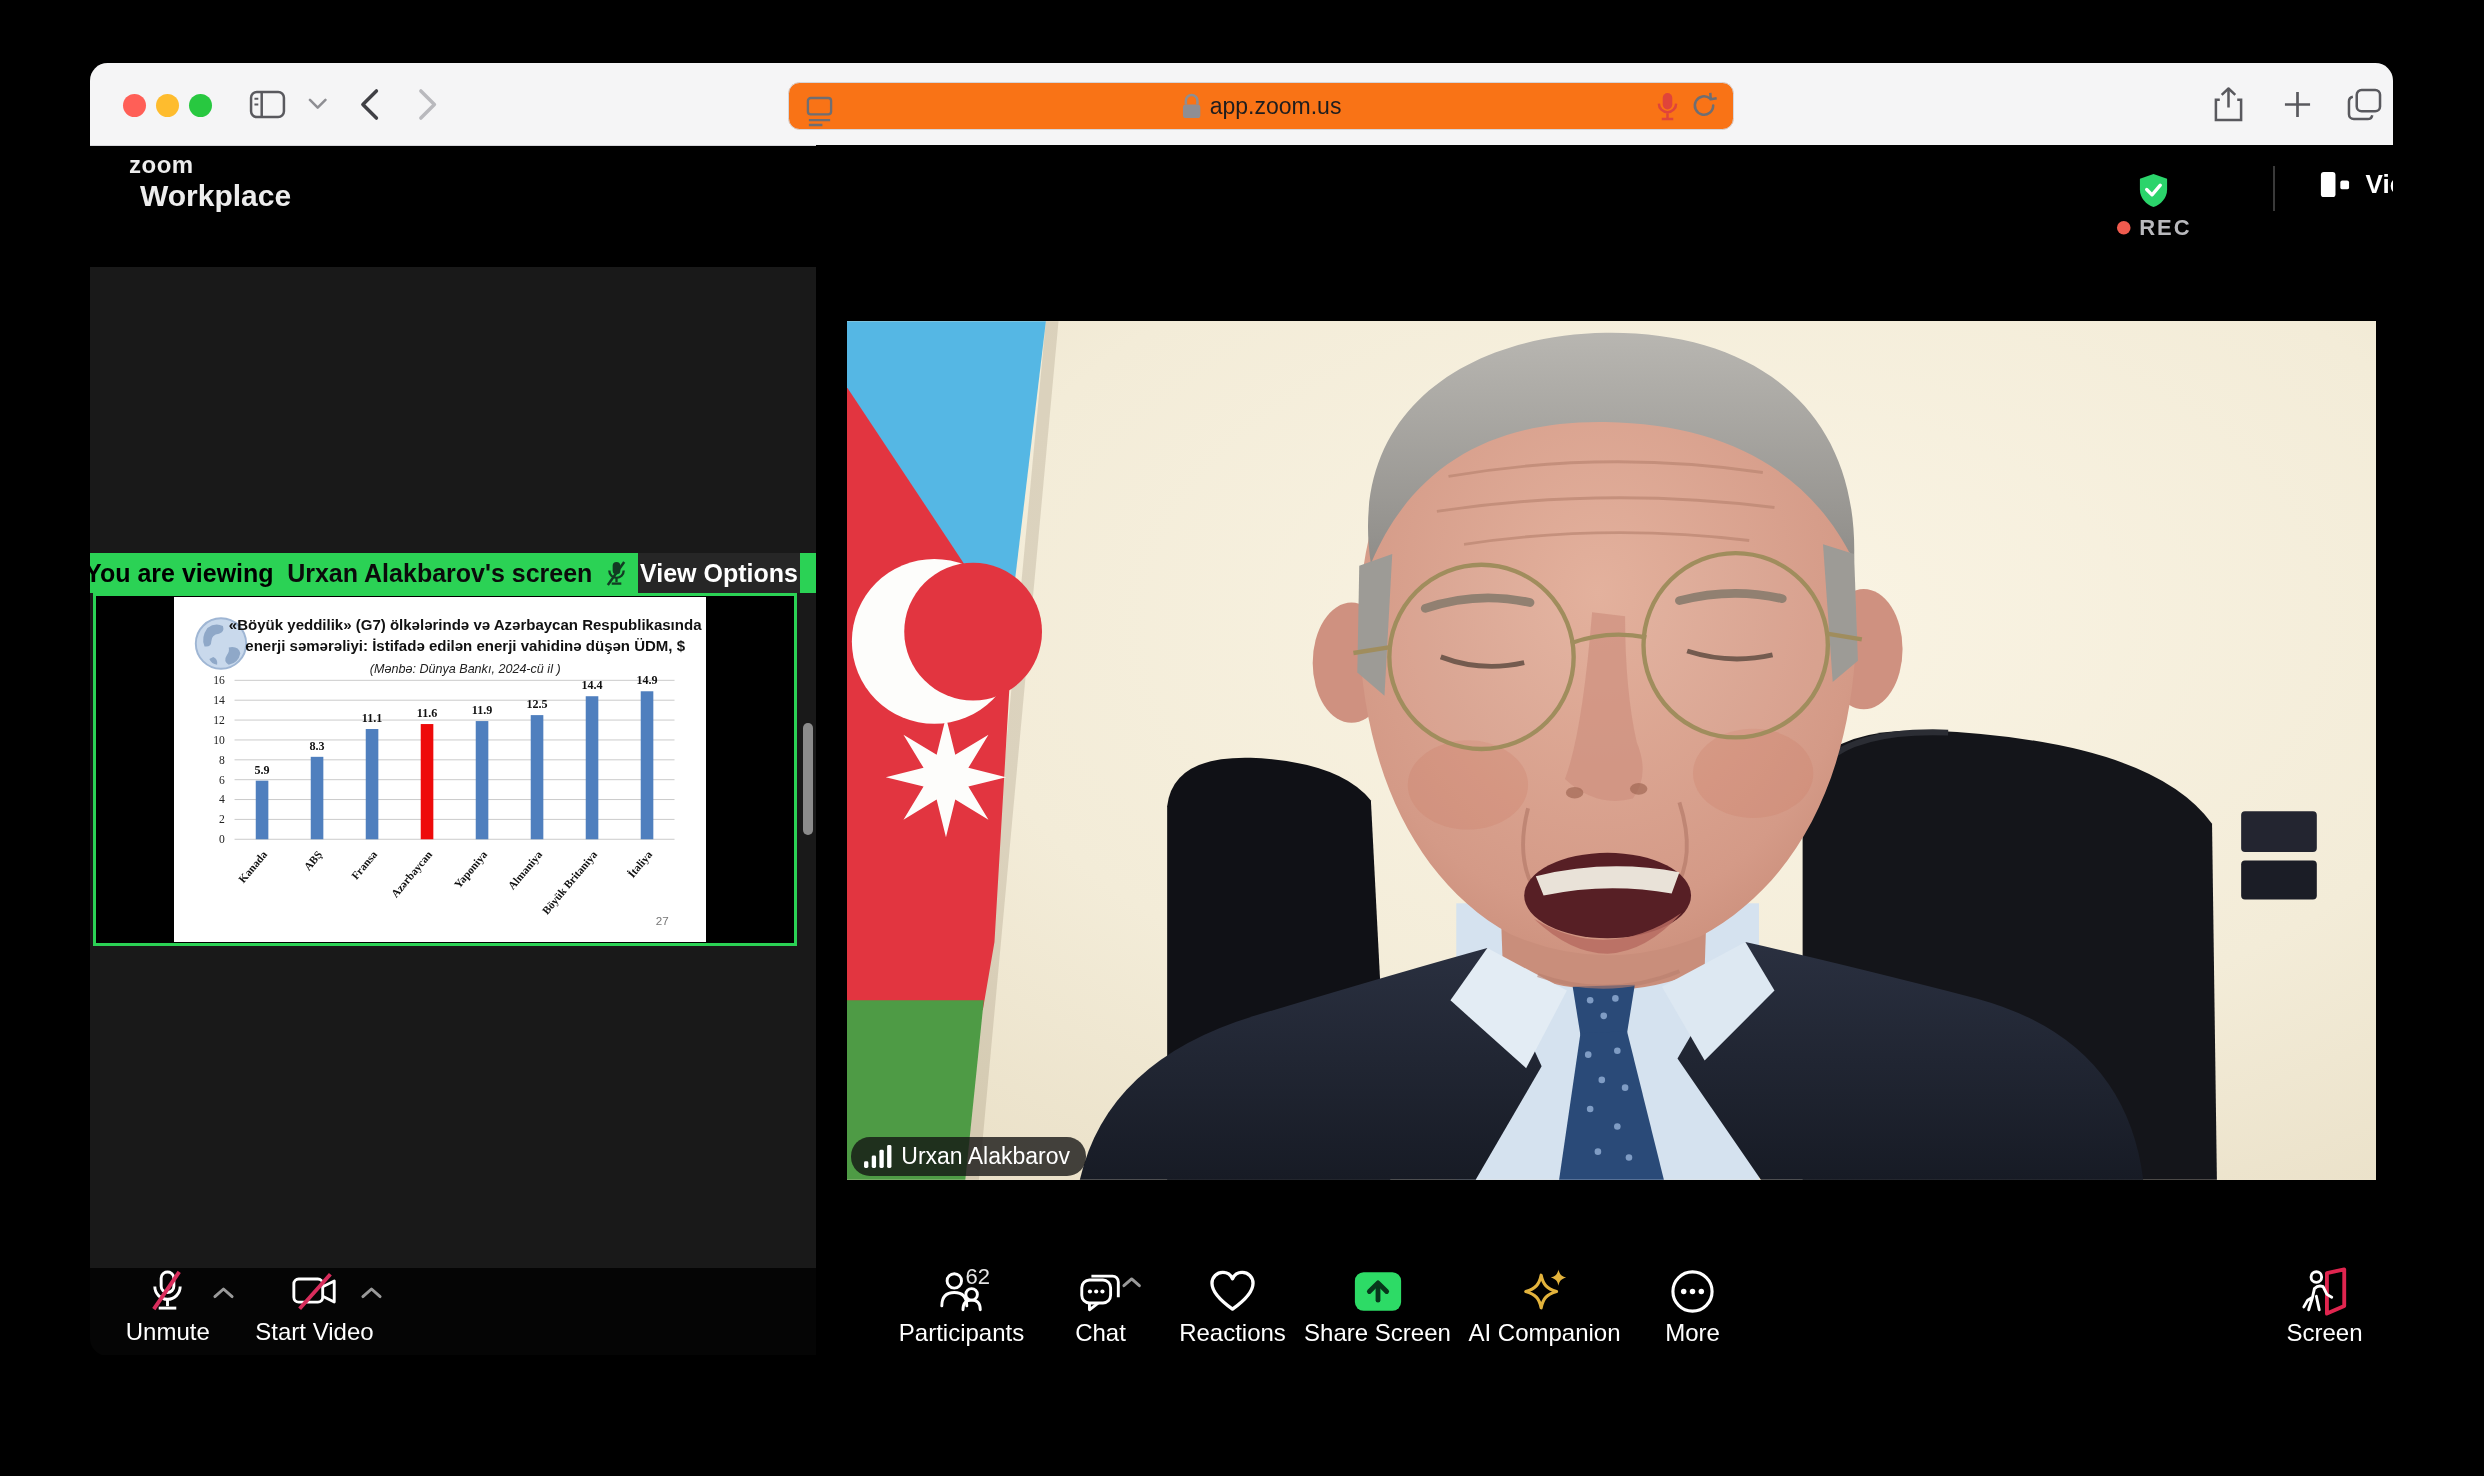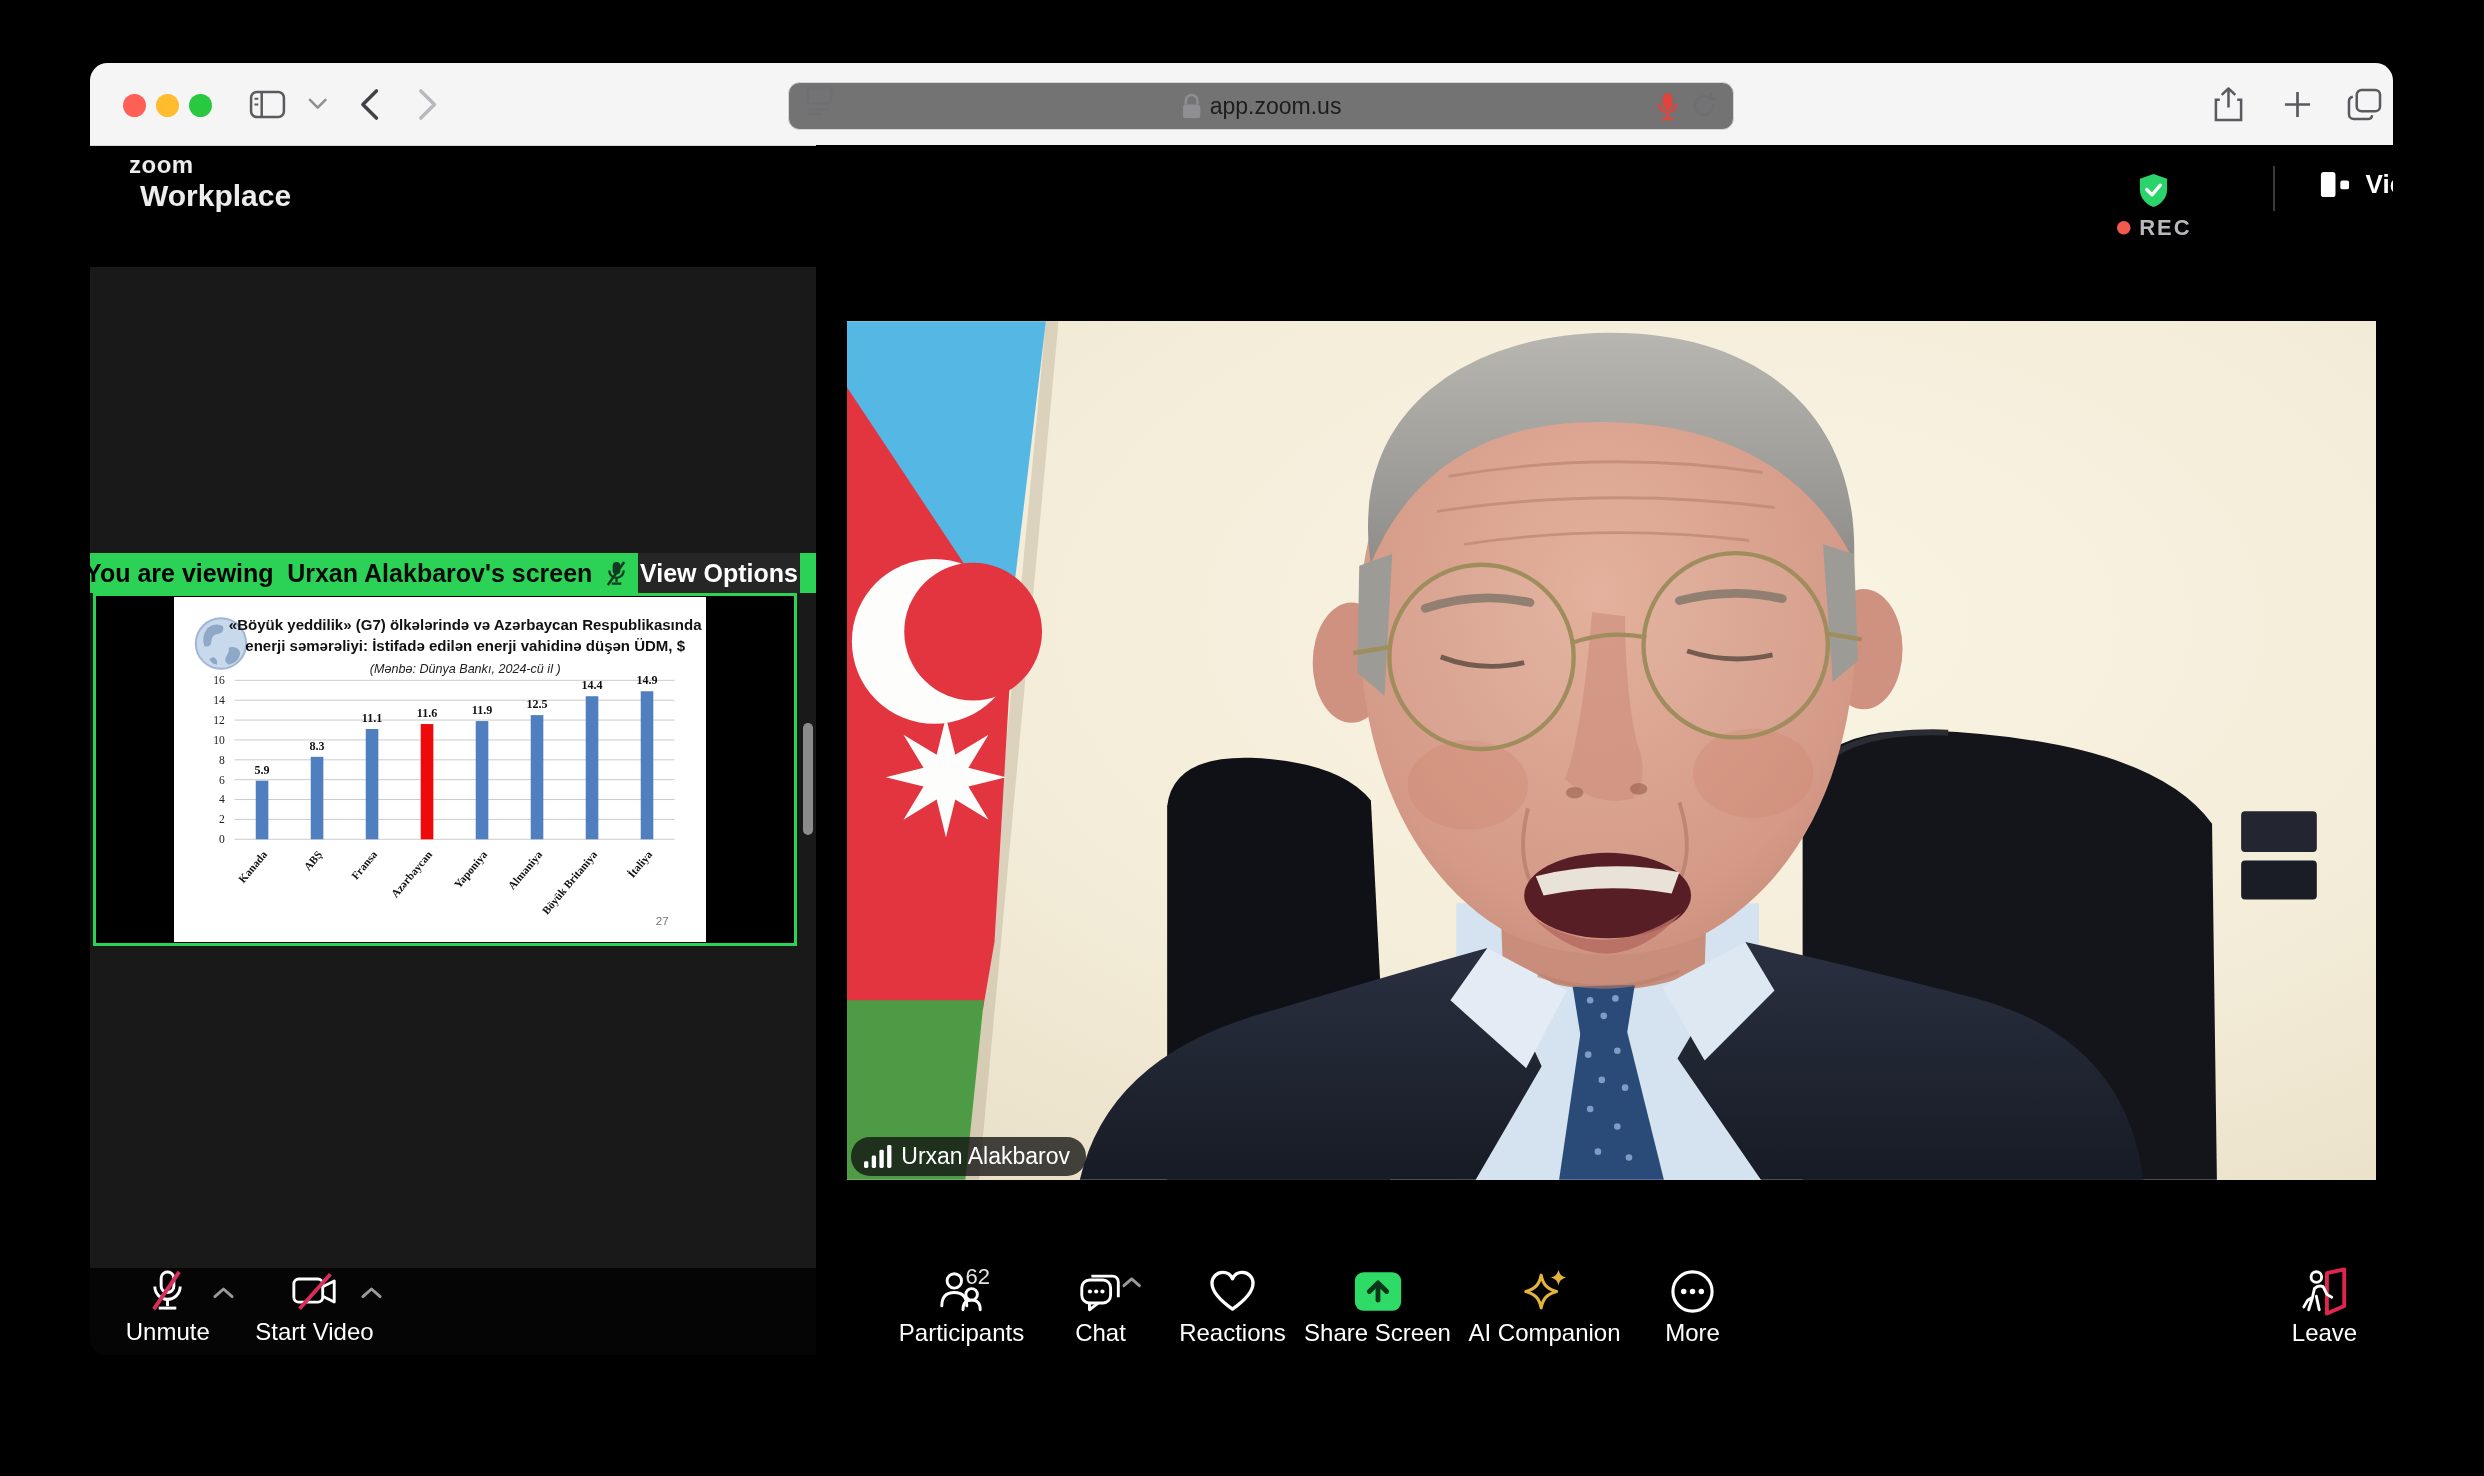--- a/index.html
+++ b/index.html
@@ -4,22 +4,22 @@
 <style>
   html,body{margin:0;padding:0;background:#000;width:2484px;height:1477px;overflow:hidden;
     font-family:"Liberation Sans", sans-serif;-webkit-font-smoothing:antialiased;}
   #window{position:absolute;left:90px;top:63px;width:2303px;height:1293px;background:#000;
     border-radius:17.5px;overflow:hidden;}
   
   #chrome{position:absolute;left:0;top:0;width:100%;height:82px;background:#f5f5f6;
     border-bottom:1px solid #d8d8dc;}
   .tl{position:absolute;top:31px;width:23px;height:23px;border-radius:50%;}
   .chrome-ic{position:absolute;top:0;height:82px;display:flex;align-items:center;justify-content:center;}
-  #urlbar{position:absolute;left:698px;top:19.4px;width:944px;height:46px;background:#737373;
-    border:1px solid #d6d6da;border-radius:11.6px;display:flex;align-items:flex-start;}
+  #urlbar{position:absolute;left:698px;top:19.4px;width:944px;height:46px;background:#f97316;
+    border:1px solid #d6d6da;border-radius:11.6px;display:flex;align-items:flex-end;}
   #url-center{position:absolute;left:0;right:0;top:0;bottom:0;display:flex;align-items:center;
     justify-content:center;gap:7.8px;color:#1d1d1f;font-size:23px;}
   
   #left-panel{position:absolute;left:0;top:204px;width:726px;height:1001px;background:#191919;}
   #brand{position:absolute;left:39px;top:90px;color:#ededed;line-height:1;}
   #brand .b1{font-size:24px;font-weight:700;letter-spacing:0.5px;}
   #brand .b2{font-size:30px;font-weight:700;margin-top:3.9px;margin-left:11px;}
   #banner{position:absolute;left:0;top:490px;width:726px;height:40px;background:#2bd255;
     display:flex;align-items:center;overflow:hidden;}
   #banner .pfx{font-size:25px;font-weight:700;color:#000000;margin-left:-4.9px;white-space:nowrap;}
@@ -491,17 +491,17 @@
     </div>
 
     <div class="titem" style="left:1402px">
       <div class="iconbox">
         <svg width="50" height="49" viewBox="0 0 52 50">
             <path d="M28 6 L 46 2 V 40 L 28 48 Z" fill="none" stroke="#e0254f" stroke-width="4" stroke-linejoin="round"></path>
             <circle cx="17" cy="10" r="5.5" fill="none" stroke="#fff" stroke-width="3"></circle>
             <path d="M9 44 l4 -13 -5 3 -4 7 M13 31 l2 -9 q4 -4 9 -2 l4 8 5 3 M17 30 l3 14" fill="none" stroke="#fff" stroke-width="3" stroke-linecap="round" stroke-linejoin="round"></path>
           </svg>
       </div>
-      <div class="tlbl">Leave</div>
+      <div class="tlbl">Screen</div>
     </div>
   </div>
 </div>
 
 
 </body></html>

